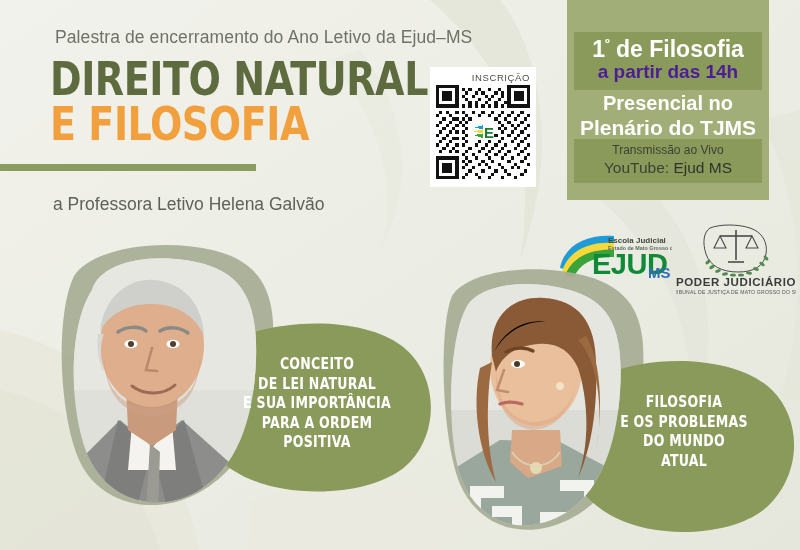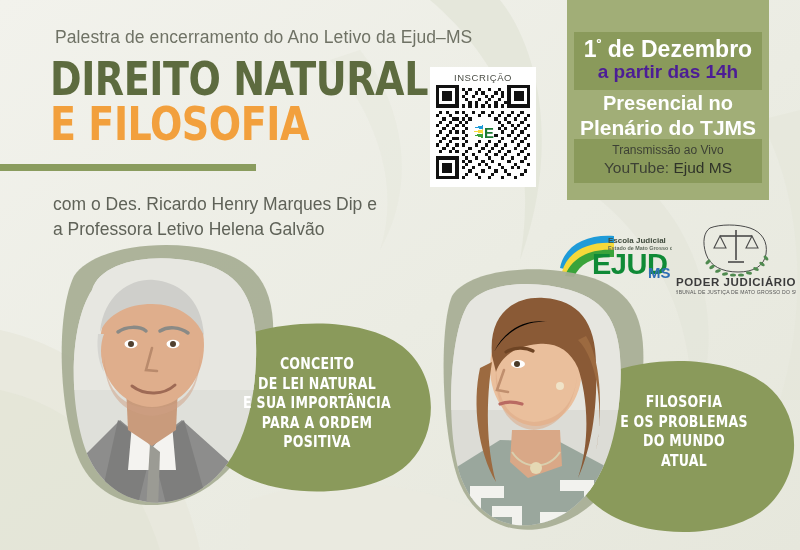--- a/index.html
+++ b/index.html
@@ -79,21 +79,21 @@
 
   
   .qr-card {
     position: absolute;
     left: 430px;
     top: 67px;
     width: 106px;
     height: 120px;
     background: #ffffff;
     padding: 4px 6px 16px;
-    text-align: center;
+    text-align: right;
   }
   .qr-label {
     font-size: 9.5px;
     color: #4a4d45;
     letter-spacing: .6px;
     line-height: 14px;
   }
   .qr-img { display: block; margin: 0 auto; }
 
   
@@ -207,21 +207,20 @@
 
   <div class="kicker">Palestra de encerramento do Ano Letivo da Ejud–MS</div>
 
   <div class="title-block">
     <div class="title-line1">Direito Natural</div>
     <div class="title-line2">e Filosofia</div>
   </div>
   <div class="title-rule"></div>
 
   <div class="speakers">
-    <div>com o Des. Ricardo Henry Marques Dip e</div>
     <div>a Professora Letivo Helena Galvão</div>
   </div>
 
   <div class="qr-card">
     <div class="qr-label">INSCRIÇÃO</div>
     <svg class="qr-img" width="94" height="94" viewBox="0 0 29 29" shape-rendering="crispEdges">
       <rect width="29" height="29" fill="#fff"></rect>
       <g fill="#111">
 
         <rect x="0" y="0" width="7" height="1"></rect>
@@ -440,21 +439,21 @@
         <path d="M11.6 15.4 L14.4 15.1 L14.4 16.4 Z" fill="#3aa33a"></path>
         <text x="14.8" y="16.3" font-family="Liberation Sans, sans-serif" font-size="4.6" font-weight="bold" fill="#1c7a33">E</text>
       </g>
     </svg>
   </div>
 
   <div class="sidebar">
 
     <div class="date-box box-dark">
       <div class="date-main">
-        <span>1</span><sup>º</sup><span> de Dezembro</span>
+        <span>1</span><sup>º</sup><span> de Filosofia</span>
       </div>
       <div class="date-sub">a partir das 14h</div>
     </div>
 
     <div class="venue">
       <div class="venue-small">Presencial no</div>
       <div class="venue-big">Plenário do TJMS</div>
     </div>
 
     <div class="stream-box box-dark">

